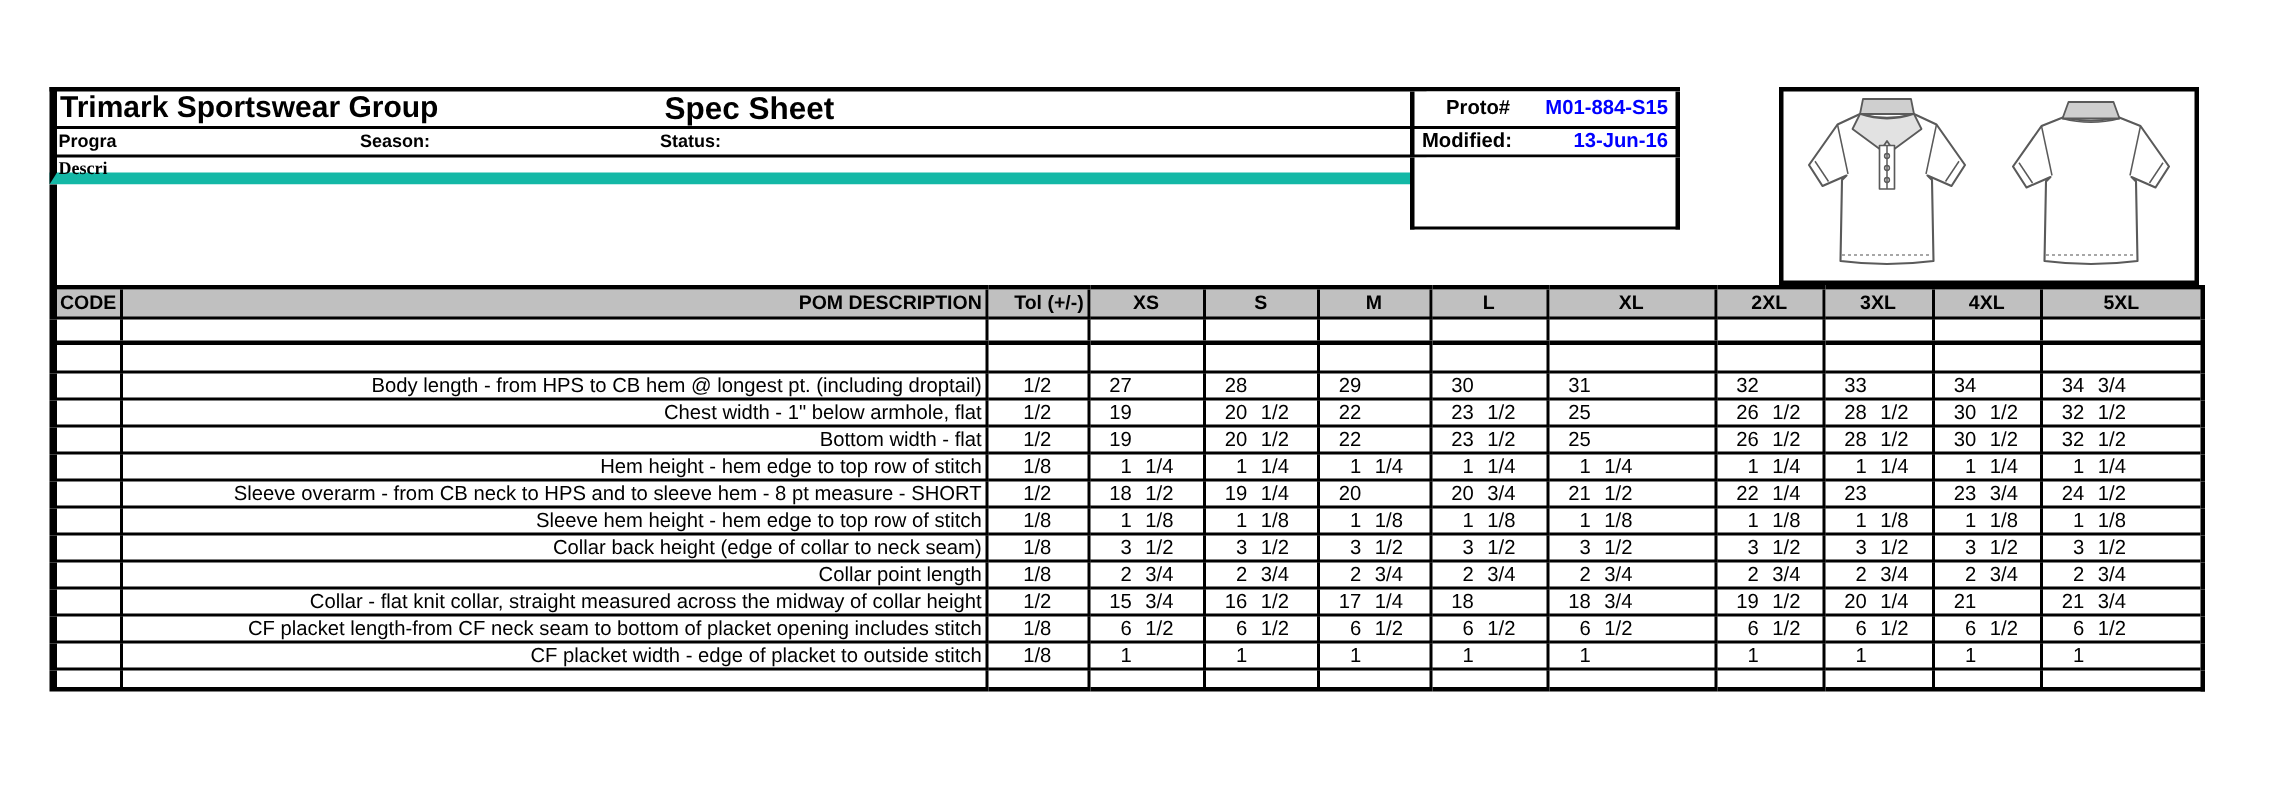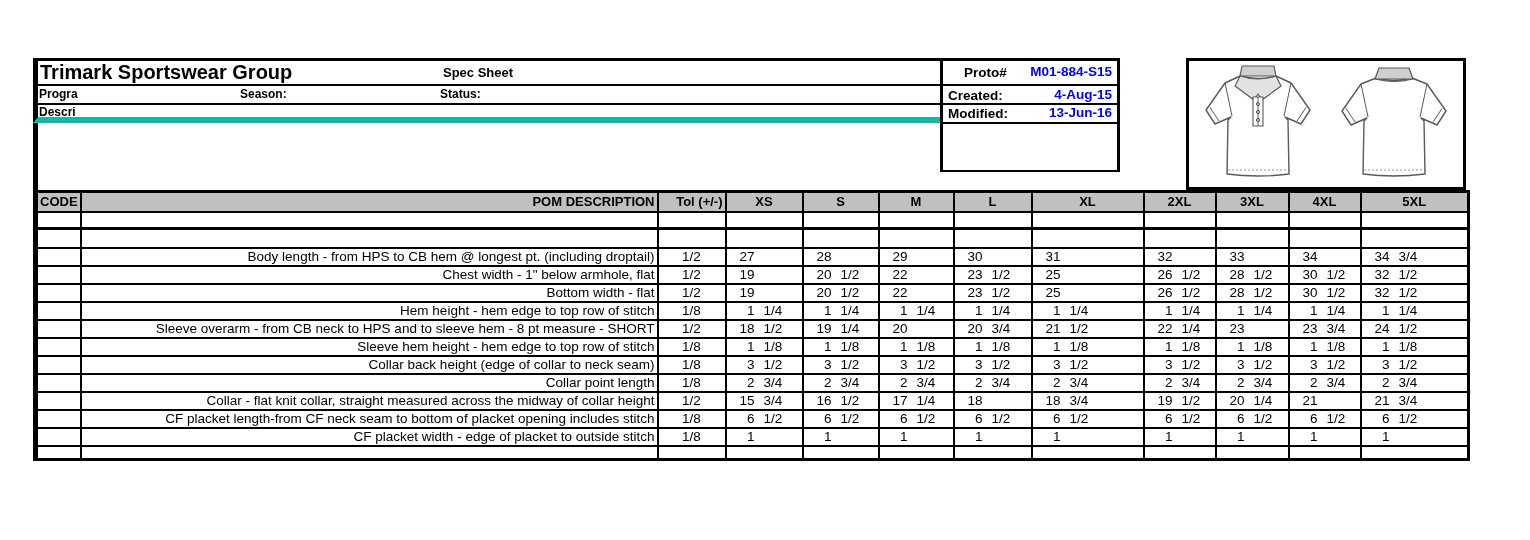--- a/index.html
+++ b/index.html
@@ -3,27 +3,27 @@
 <meta charset="utf-8">
 <style>
   html,body{margin:0;padding:0;background:#fff;}
   .sheet{
     position:relative;width:1530px;height:540px;background:#ffffff;
     font-family:"Liberation Sans","DejaVu Sans",sans-serif;color:#000;overflow:hidden;
   }
   
   .hdr-left{
     position:absolute;left:33px;top:58px;width:918px;height:65px;box-sizing:border-box;
-    border-top:3px solid #000;border-left:5px solid #000;border-bottom:6px solid #14b8a6;background:#fff;
+    border-top:3px solid #000;border-left:5px solid #000;border-bottom:8px solid #14b8a6;background:#fff;
   }
   .r-title{position:relative;height:23px;border-bottom:2px solid #000;line-height:23px;}
   .r-prog {position:relative;height:17px;border-bottom:2px solid #000;line-height:17px;}
-  .r-desc {position:relative;height:15px;line-height:15px;}
+  .r-desc {position:relative;height:15px;line-height:15px;font-family:Liberation Serif, serif;}
   .company{position:absolute;left:2px;top:0;font-size:20px;font-weight:bold;white-space:nowrap;}
-  .spec-title{position:absolute;left:405px;top:0;font-size:13px;font-weight:bold;white-space:nowrap;}
+  .spec-title{position:absolute;left:405px;top:0;font-size:21px;font-weight:bold;white-space:nowrap;}
   .lb{position:absolute;top:0;font-size:12px;font-weight:bold;white-space:nowrap;}
   .bv{position:absolute;top:0;font-size:14px;font-weight:bold;color:#7f1d1d;white-space:nowrap;margin-top:40px;}
   .clip{width:43px;overflow:hidden;}
   .hdr-left-empty{
     position:absolute;left:33px;top:123px;width:907px;height:67px;box-sizing:border-box;
     border-left:5px solid #000;background:#fff;
   }
   
   .meta-col{position:absolute;left:940px;top:58px;width:180px;border-top:3px solid #000;box-sizing:border-box;}
   .mbox{
@@ -97,24 +97,20 @@
       <span class="lb clip" style="left:1px">Descri</span>
       <span class="bv" style="left:44px">Men's Kiso SS Polo</span>
     </div>
   </div>
   <div class="hdr-left-empty"></div>
 
   <div class="meta-col">
     <div class="mbox mb1">
       <span class="ml ml-indent">Proto#</span>
       <span class="mv">M01-884-S15</span>
-    </div>
-    <div class="mbox mb2">
-      <span class="ml">Created:</span>
-      <span class="mv">4-Aug-15</span>
     </div>
     <div class="mbox mb4">
       <span class="ml">Modified:</span>
       <span class="mv">13-Jun-16</span>
     </div>
     <div class="mbox mb5"></div>
   </div>
 
   <div class="art-box">
     <svg width="132" height="124" viewBox="0 0 132 124">

